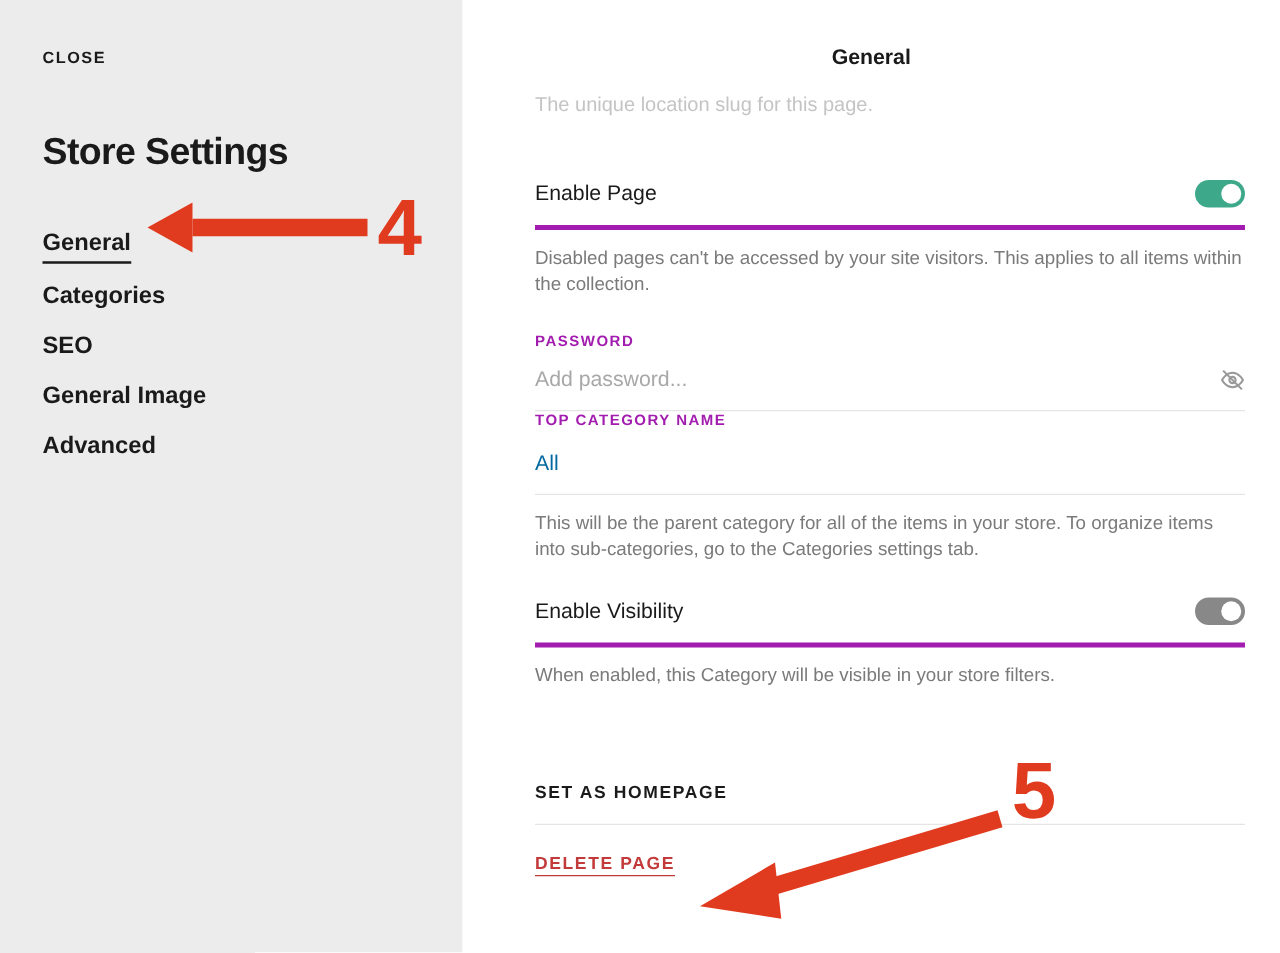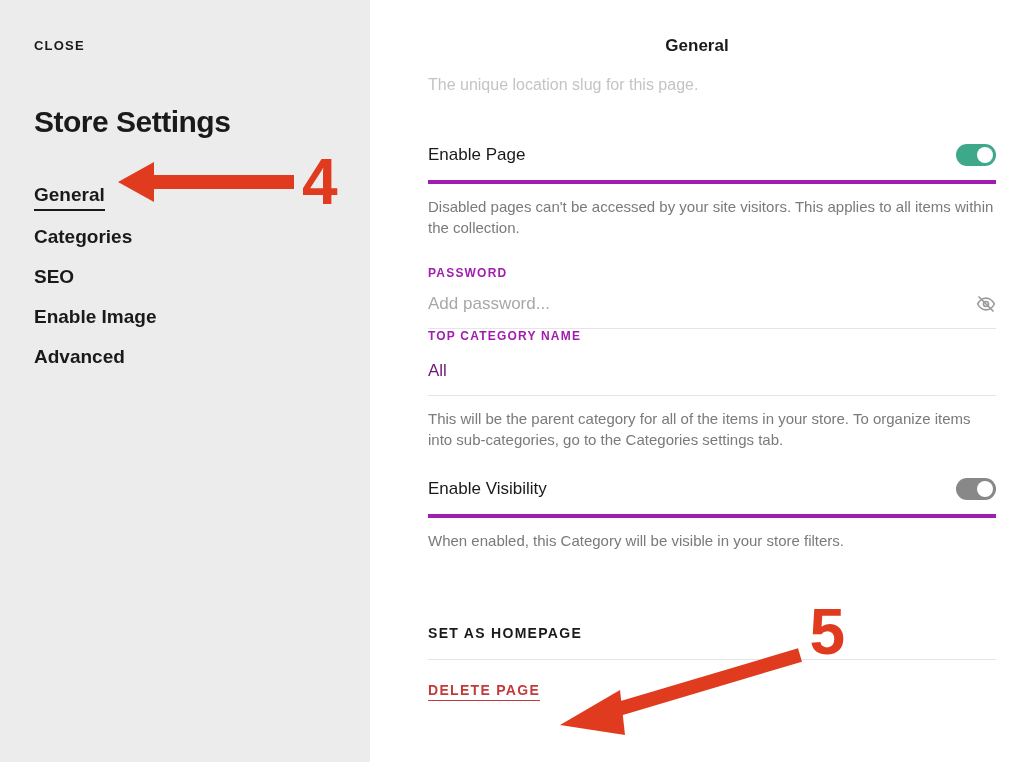--- a/index.html
+++ b/index.html
@@ -142,21 +142,21 @@
     .text-input::placeholder {
       color: #a8a8a8;
     }
     .eye-icon {
       width: 20px;
       height: 20px;
       flex-shrink: 0;
     }
     .category-value {
       font-size: 17px;
-      color: #701a75;
+      color: #0369a1;
       padding: 14px 0;
       border-bottom: 1px solid #e5e5e5;
     }
     .action-btn {
       font-size: 14px;
       font-weight: 700;
       letter-spacing: 1.3px;
       padding: 18px 0;
       border-bottom: 1px solid #e5e5e5;
       cursor: pointer;
@@ -227,21 +227,21 @@
 <body>
 
 <div class="sidebar">
   <div class="close-btn">CLOSE</div>
   <h1 class="sidebar-title">Store Settings</h1>
   <div>
     <div class="nav-item active">General</div>
   </div>
   <div class="nav-item">Categories</div>
   <div class="nav-item">SEO</div>
-  <div class="nav-item">Enable Image</div>
+  <div class="nav-item">General Image</div>
   <div class="nav-item">Advanced</div>
 </div>
 
 <div class="main">
   <div class="main-header">General</div>
   <div class="main-body">
 
     <div class="truncated-text">The unique location slug for this page.</div>
 
     <div class="toggle-row">

